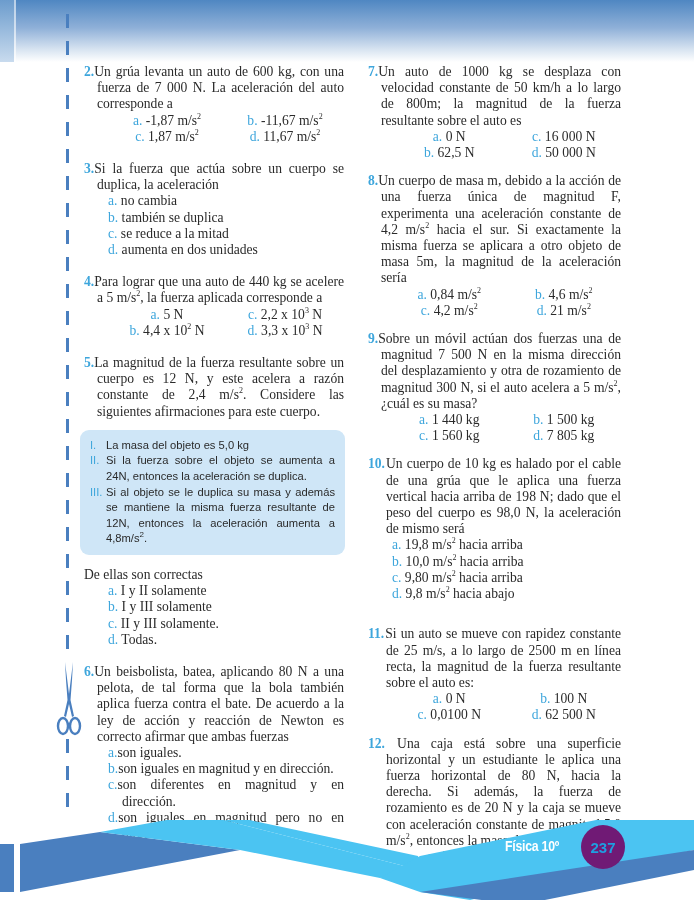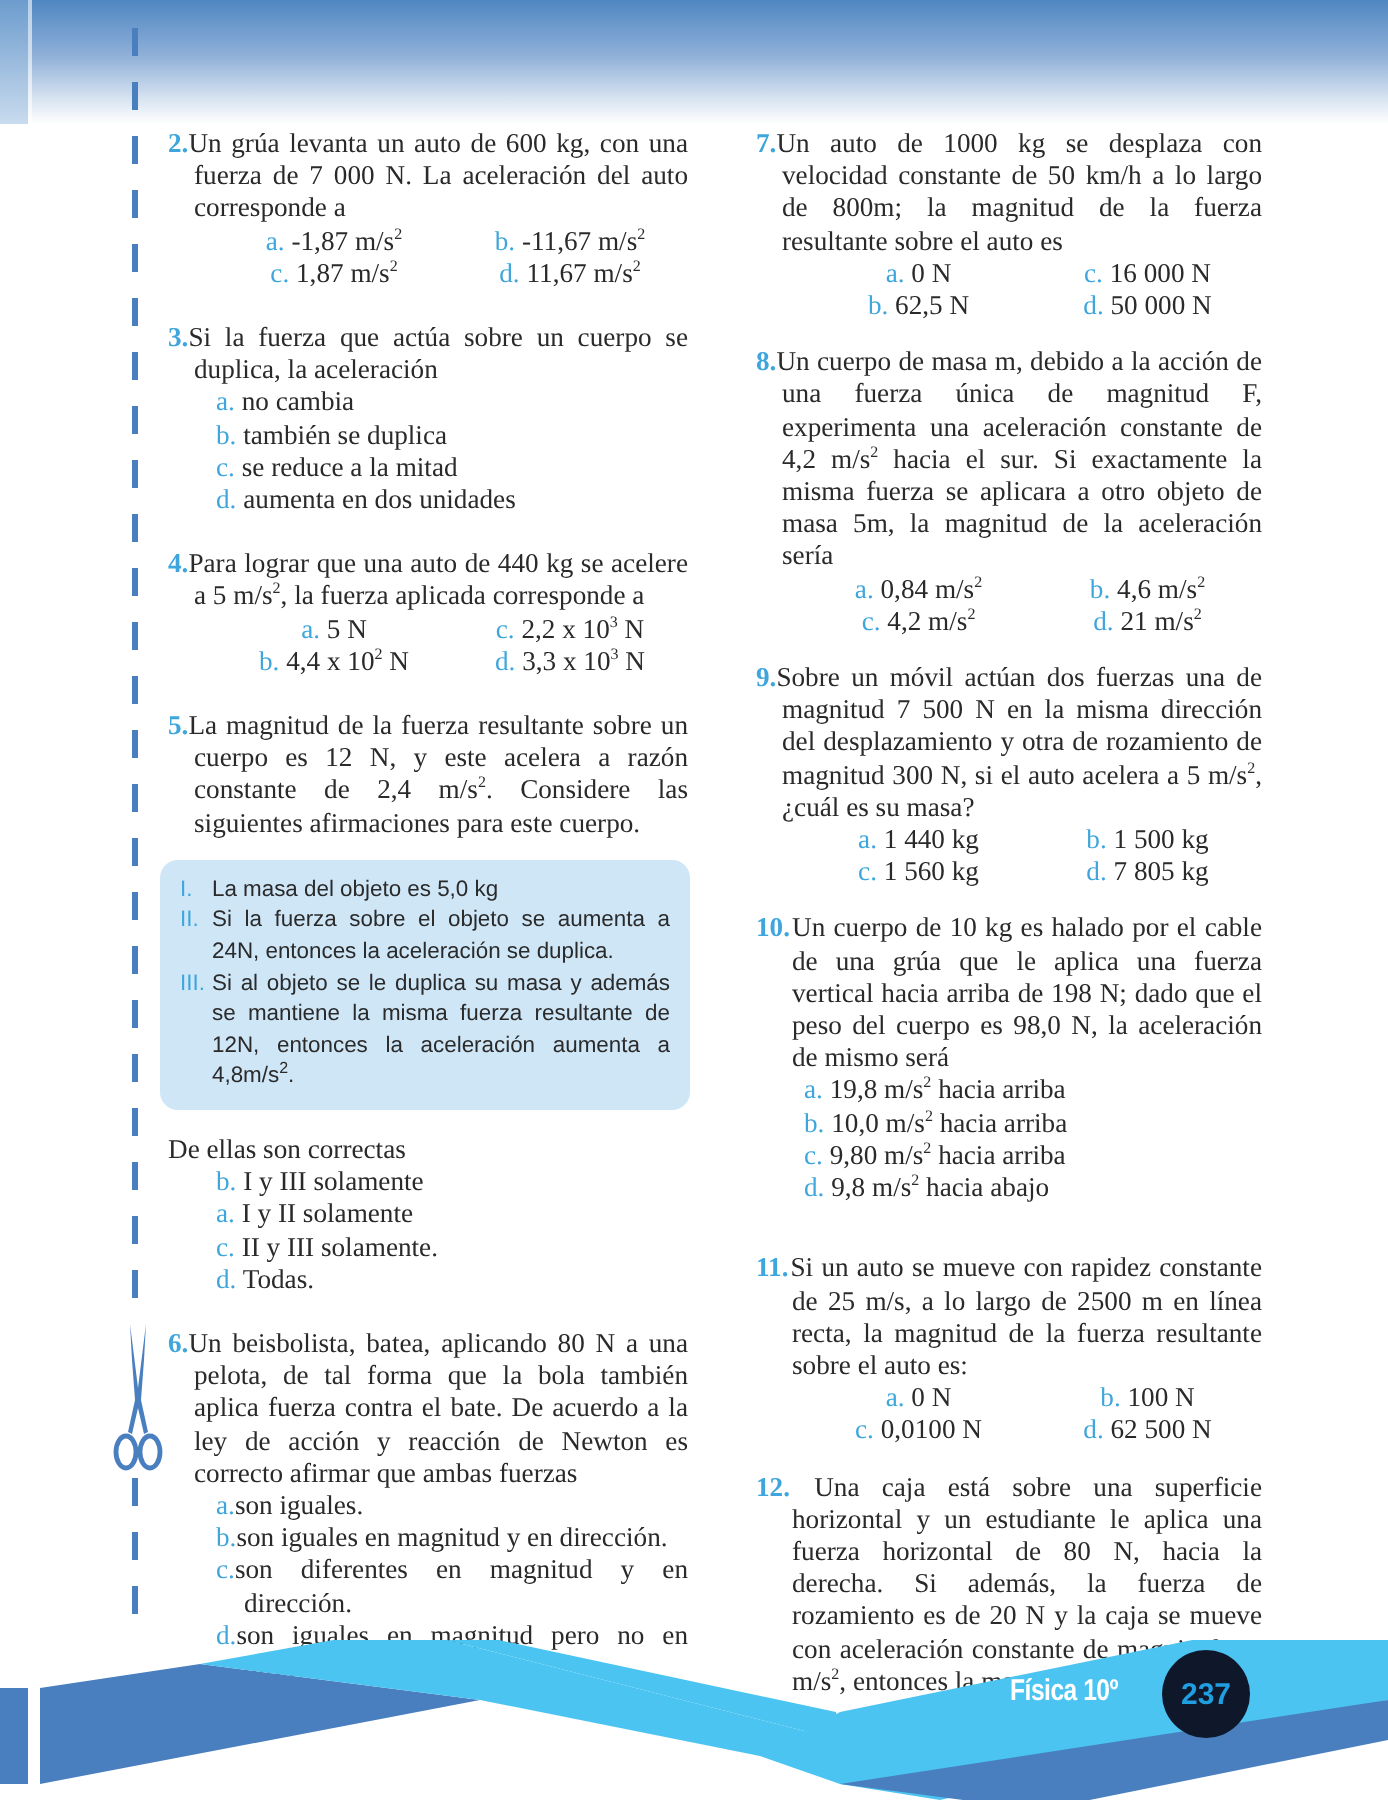--- a/index.html
+++ b/index.html
@@ -16,21 +16,21 @@
   }
   .header-left-line { position:absolute; left:14px; top:0; width:2px; height:62px; background:#ffffff; opacity:.6; }
 
   .cut-line { position:absolute; left:66px; top:14px; width:3px; height:820px; }
   .cut-line span { position:absolute; left:0; width:3px; height:14px; background:#4a7fbf; }
 
   .scissors { position:absolute; left:55px; top:660px; width:28px; height:80px; }
 
   .col { position:absolute; font-size:13.6px; line-height:16.2px; }
   .col-left { left:84px; top:64px; width:260px; }
-  .col-right { left:378px; top:64px; width:253px; }
+  .col-right { left:368px; top:64px; width:253px; }
 
   .q { position:relative; margin-bottom:16px; }
   .q-stem { text-align:justify; padding-left:13px; text-indent:-13px; }
   .q-num { color:#3ea6dc; font-weight:bold; }
   .q-num.wide { margin-right:1px; }
   .opts { padding-left:24px; }
   .opt-row { display:flex;text-align:center; }
   .opt-row .opt { width:50%; }
   .opt { white-space:nowrap; }
   .opt-letter { color:#3ea6dc; }
@@ -49,21 +49,21 @@
   sup { font-size:8px; line-height:0; vertical-align:super; }
 
   .footer-svg { position:absolute; left:0; top:820px; width:694px; height:80px; }
   .footer-label {
     position:absolute; left:505px; top:837px;
     font-family:"Liberation Sans", "DejaVu Sans", sans-serif; font-weight:bold; font-size:15px;
     color:#ffffff; letter-spacing:-.3px; transform:scaleX(.82); transform-origin:left center;
   }
   .page-badge {
     position:absolute; left:581px; top:825px; width:44px; height:44px; border-radius:50%;
-    background:#0f172a; display:flex; align-items:center; justify-content:center;
+    background:#701a75; display:flex; align-items:center; justify-content:center;
   }
   .page-badge span {
     font-family:"Liberation Sans", "DejaVu Sans", sans-serif; font-weight:bold; font-size:15px; color:#1f9ee0;
   }
 </style>
 </head>
 <body>
 
 <div class="header-band"></div>
 <div class="header-left-strip"></div>
@@ -147,22 +147,22 @@
 
   <div class="q">
     <div class="q-stem"><span class="q-num">5.</span><span>La magnitud de la fuerza resultante sobre un cuerpo es 12 N, y este acelera a razón constante de 2,4 m/s</span><sup>2</sup><span>. Considere las siguientes afirmaciones para este cuerpo.</span></div>
     <div class="statement-box">
       <div class="stmt"><span class="stmt-roman">I.</span><span>La masa del objeto es 5,0 kg</span></div>
       <div class="stmt"><span class="stmt-roman">II.</span><span>Si la fuerza sobre el objeto se aumenta a 24N, entonces la aceleración se duplica.</span></div>
       <div class="stmt"><span class="stmt-roman">III.</span><span>Si al objeto se le duplica su masa y además se mantiene la misma fuerza resultante de 12N, entonces la aceleración aumenta a 4,8m/s</span><sup>2</sup><span>.</span></div>
     </div>
     <div class="plain-line">De ellas son correctas</div>
     <div class="opts">
+      <div class="opt"><span class="opt-letter">a.</span> <span>I y II solamente</span></div>
       <div class="opt"><span class="opt-letter">b.</span> <span>I y III solamente</span></div>
-      <div class="opt"><span class="opt-letter">a.</span> <span>I y II solamente</span></div>
       <div class="opt"><span class="opt-letter">c.</span> <span>II y III solamente.</span></div>
       <div class="opt"><span class="opt-letter">d.</span> <span>Todas.</span></div>
     </div>
   </div>
 
   <div class="q">
     <div class="q-stem"><span class="q-num">6.</span><span>Un beisbolista, batea, aplicando 80 N a una pelota, de tal forma que la bola también aplica fuerza contra el bate. De acuerdo a la ley de acción y reacción de Newton es correcto afirmar que ambas fuerzas</span></div>
     <div class="opts">
       <div class="opt opt-wrap"><span class="opt-letter">a.</span><span>son iguales.</span></div>
       <div class="opt opt-wrap"><span class="opt-letter">b.</span><span>son iguales en magnitud  y en dirección.</span></div>

